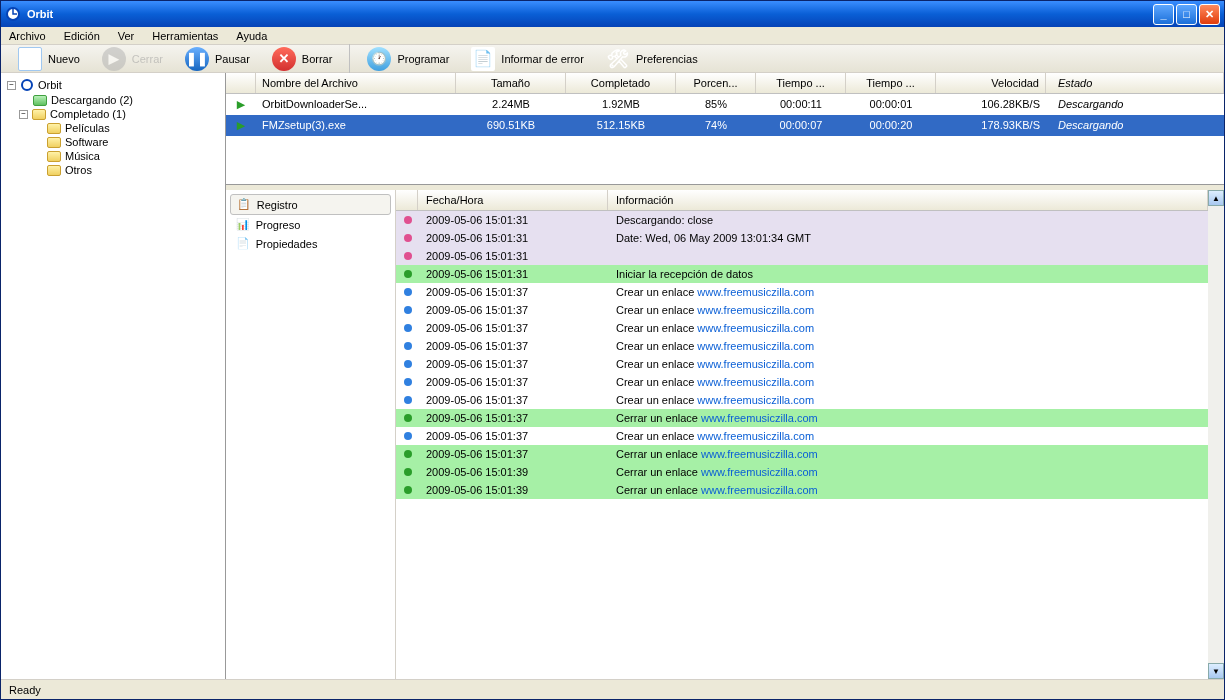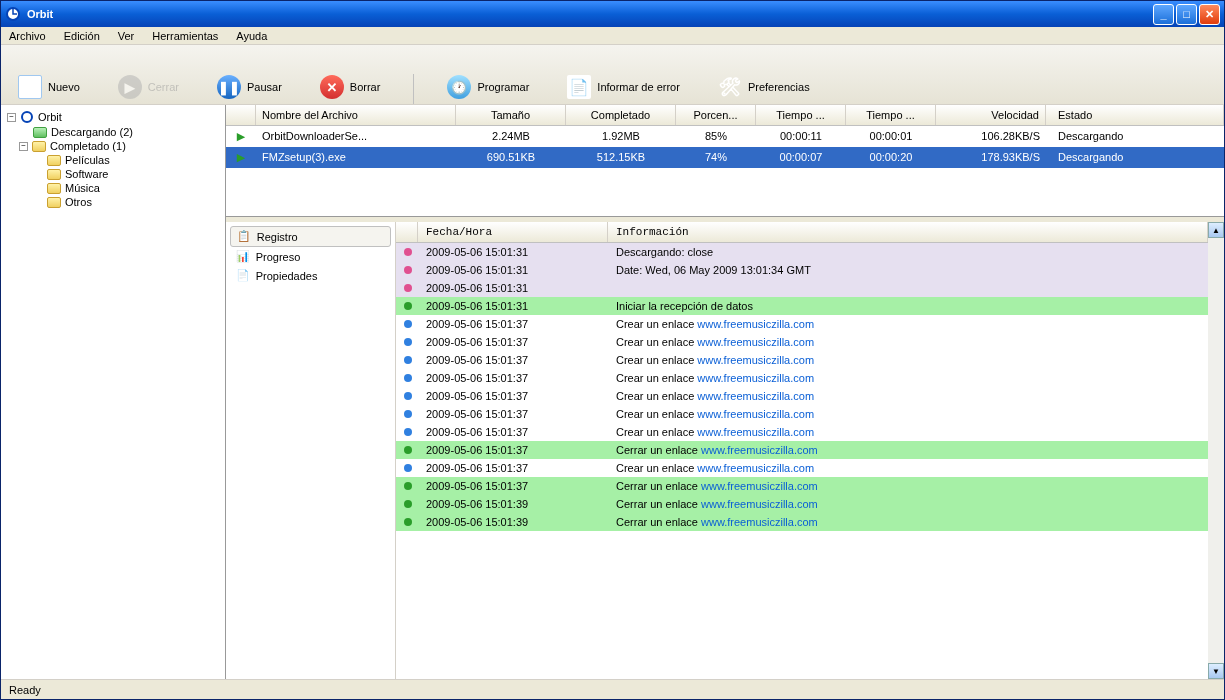--- a/index.html
+++ b/index.html
@@ -8,21 +8,21 @@
 .titlebar { height: 26px; background: linear-gradient(to bottom, #3a8eff 0%, #0a5fd6 50%, #0543b6 100%); display: flex; align-items: center; padding: 0 4px; color: white; font-weight: bold; font-size: 13px; }
 .titlebar .icon { width: 16px; height: 16px; margin-right: 6px; display: inline-flex; align-items: center; justify-content: center; }
 .titlebar .title { flex: 1; }
 .win-controls { display: flex; gap: 2px; }
 .win-btn { width: 21px; height: 21px; border: 1px solid #fff; border-radius: 3px; display: flex; align-items: center; justify-content: center; font-weight: bold; cursor: pointer; }
 .win-min { background: linear-gradient(#5ea7ff,#1b6fd9); color: #fff; }
 .win-max { background: linear-gradient(#5ea7ff,#1b6fd9); color: #fff; }
 .win-close { background: linear-gradient(#ff8a5d,#e13c0c); color: #fff; }
 .menubar { height: 18px; background: #ece9d8; display: flex; align-items: center; padding: 0 8px; gap: 18px; border-bottom: 1px solid #d4d0c8; }
 .menubar span { cursor: pointer; color: #000; }
-.toolbar { height: 60px; background: linear-gradient(#f5f4ef,#e6e3d5); display: flex; align-items: flex-end; padding: 0 8px; gap: 20px; border-bottom: 1px solid #d4d0c8; }
+.toolbar { height: 28px; background: linear-gradient(#f5f4ef,#e6e3d5); display: flex; align-items: center; padding: 0 8px; gap: 4px; border-bottom: 1px solid #d4d0c8; }
 .tbtn { display: flex; align-items: center; gap: 6px; padding: 4px 8px; border: 1px solid transparent; border-radius: 3px; cursor: pointer; }
 .ticon { width: 24px; height: 24px; border-radius: 50%; display: flex; align-items: center; justify-content: center; font-size: 13px; color: #fff; font-weight: bold; flex-shrink: 0; }
 .tsep { width: 1px; height: 30px; background: #c0c0c0; margin: 0 4px; }
 .main { flex: 1; display: flex; overflow: hidden; }
 .sidebar { width: 225px; background: #fff; border-right: 1px solid #999; padding: 4px; overflow: auto; }
 .tree-item { display: flex; align-items: center; gap: 4px; padding: 1px 2px; cursor: pointer; white-space: nowrap; }
 .tree-icon { width: 14px; height: 14px; display: inline-flex; align-items: center; justify-content: center; font-size: 10px; flex-shrink: 0; }
 .folder-icon { width: 14px; height: 11px; background: linear-gradient(#fff2a8,#f0d060); border: 1px solid #caa030; border-radius: 2px; flex-shrink: 0; }
 .expander { width: 9px; height: 9px; border: 1px solid #999; background: #fff; display: flex; align-items: center; justify-content: center; font-size: 8px; line-height: 1; cursor: pointer; flex-shrink: 0; }
 .right-pane { flex: 1; display: flex; flex-direction: column; overflow: hidden; }
@@ -33,29 +33,29 @@
 .dl-row div { padding: 2px 6px; }
 .dl-row.selected { background: #316ac5; color: #fff; }
 .col-icon { width: 30px; text-align: center; flex-shrink: 0; }
 .col-name { width: 200px; flex-shrink: 0; }
 .col-size { width: 110px; text-align: center; flex-shrink: 0; }
 .col-comp { width: 110px; text-align: center; flex-shrink: 0; }
 .col-pct { width: 80px; text-align: center; flex-shrink: 0; }
 .col-t1 { width: 90px; text-align: center; flex-shrink: 0; }
 .col-t2 { width: 90px; text-align: center; flex-shrink: 0; }
 .col-spd { width: 110px; text-align: right; flex-shrink: 0; }
-.col-st { flex: 1; padding-left: 12px !important; }
+.col-st { flex: 1; padding-left: 12px !important; font-style: italic; }
 .splitter-h { height: 5px; background: #ece9d8; cursor: ns-resize; }
 .bottom { flex: 1; display: flex; overflow: hidden; }
 .tabs { width: 170px; background: #fff; border-right: 1px solid #d4d0c8; padding: 4px; }
 .tab-item { display: flex; align-items: center; gap: 6px; padding: 3px 6px; cursor: pointer; }
 .tab-item.active { border: 1px solid #c0c0c0; border-radius: 3px; background: #f5f4ef; }
 .log { flex: 1; background: #fff; overflow: auto; position: relative; }
 .log-header { display: flex; background: linear-gradient(#fff,#ece9d8); border-bottom: 1px solid #c0c0c0; position: sticky; top: 0; }
-.log-header div { padding: 4px 8px; border-right: 1px solid #d4d0c8; font-family: Liberation Mono, monospace; }
+.log-header div { padding: 4px 8px; border-right: 1px solid #d4d0c8; }
 .log-row { display: flex; padding: 1px 0; }
 .log-row div { padding: 2px 8px; }
 .log-icon { width: 22px; text-align: center; flex-shrink: 0; }
 .log-time { width: 190px; flex-shrink: 0; }
 .log-info { flex: 1; }
 .log-row.green { background: #a6f0a6; }
 .log-row.lav { background: #e6e0f0; }
 .dot { display: inline-block; width: 8px; height: 8px; border-radius: 50%; }
 .scrollbar { width: 16px; background: #ece9d8; display: flex; flex-direction: column; }
 .sb-btn { height: 16px; background: linear-gradient(#ddeeff,#a8c8f0); border: 1px solid #8aa; display: flex; align-items: center; justify-content: center; font-size: 8px; cursor: pointer; }

